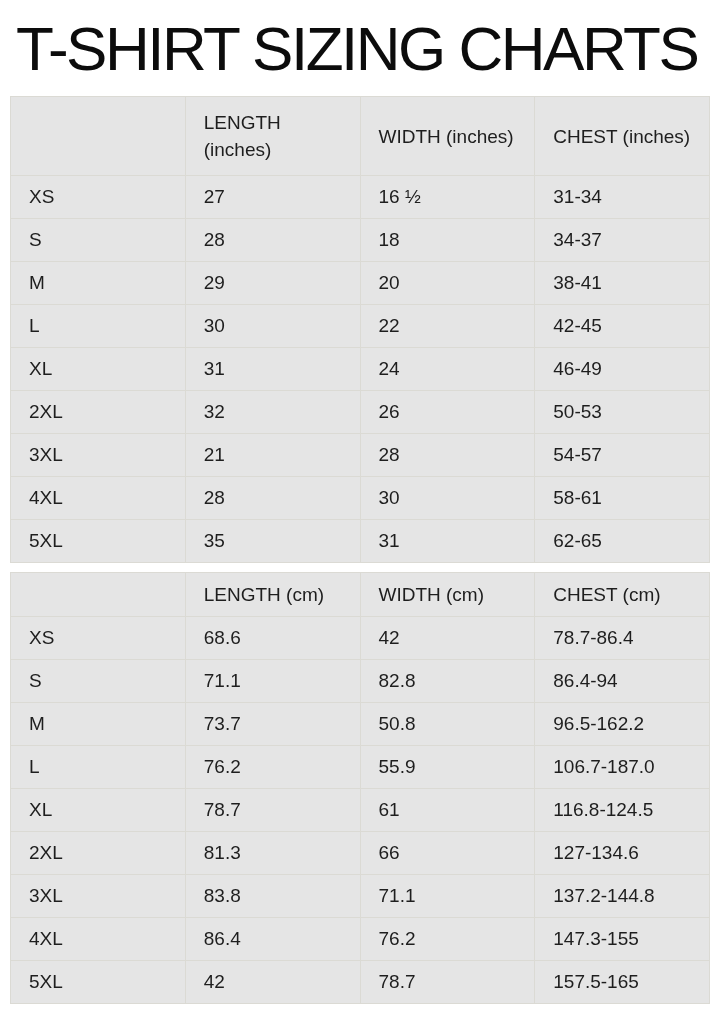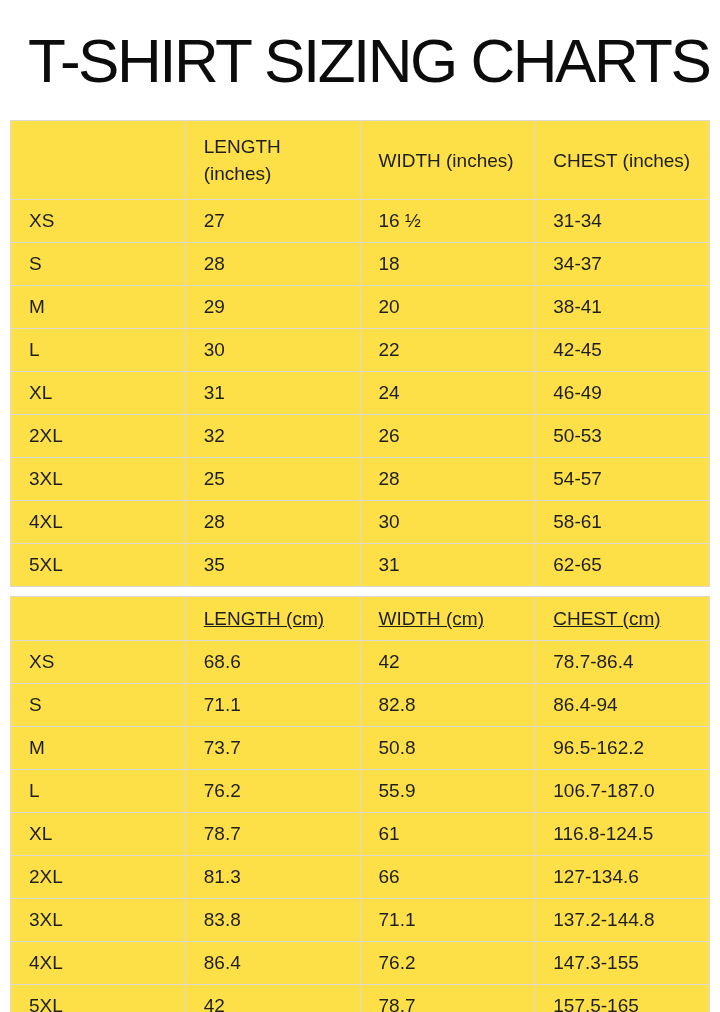--- a/index.html
+++ b/index.html
@@ -13,34 +13,34 @@
     -webkit-font-smoothing: antialiased;
   }
   .page {
     width: 720px;
     height: 1012px;
     box-sizing: border-box;
     padding: 0 10px;
     overflow: hidden;
   }
   h1.page-title {
-    margin: 16px;
+    margin: 4px;
     padding: 14px 0 12px 2px;
     font-size: 62px;
     font-weight: 400;
     letter-spacing: -2.5px;
     line-height: 1.0;
     color: #0c0c0c;
     white-space: nowrap;
   }
   table.size-table {
     width: 100%;
     border-collapse: collapse;
     table-layout: fixed;
-    background: #fde047;
+    background: #e5e5e5;
   }
   table.size-table + table.size-table {
     margin-top: 9px;
   }
   .size-table col { width: 25%; }
   .size-table th,
   .size-table td {
     border: 1px solid #dbdad4;
     font-weight: 400;
     font-size: 19px;
@@ -54,21 +54,20 @@
   .size-table th {
     white-space: pre-line; 
   }
   table.table-inches th {
     line-height: 27px;
     padding-top: 12px;
     padding-bottom: 12px;
   }
   table.table-cm th {
     line-height: 23px;
-    text-decoration: underline;
   }
 </style>
 </head>
 <body>
 
 <div class="page">
 
   <h1 class="page-title">T-SHIRT SIZING CHARTS</h1>
 
   <table class="size-table table-inches">
@@ -119,21 +118,21 @@
         <td>46-49</td>
       </tr>
       <tr>
         <td>2XL</td>
         <td>32</td>
         <td>26</td>
         <td>50-53</td>
       </tr>
       <tr>
         <td>3XL</td>
-        <td>25</td>
+        <td>21</td>
         <td>28</td>
         <td>54-57</td>
       </tr>
       <tr>
         <td>4XL</td>
         <td>28</td>
         <td>30</td>
         <td>58-61</td>
       </tr>
       <tr>

